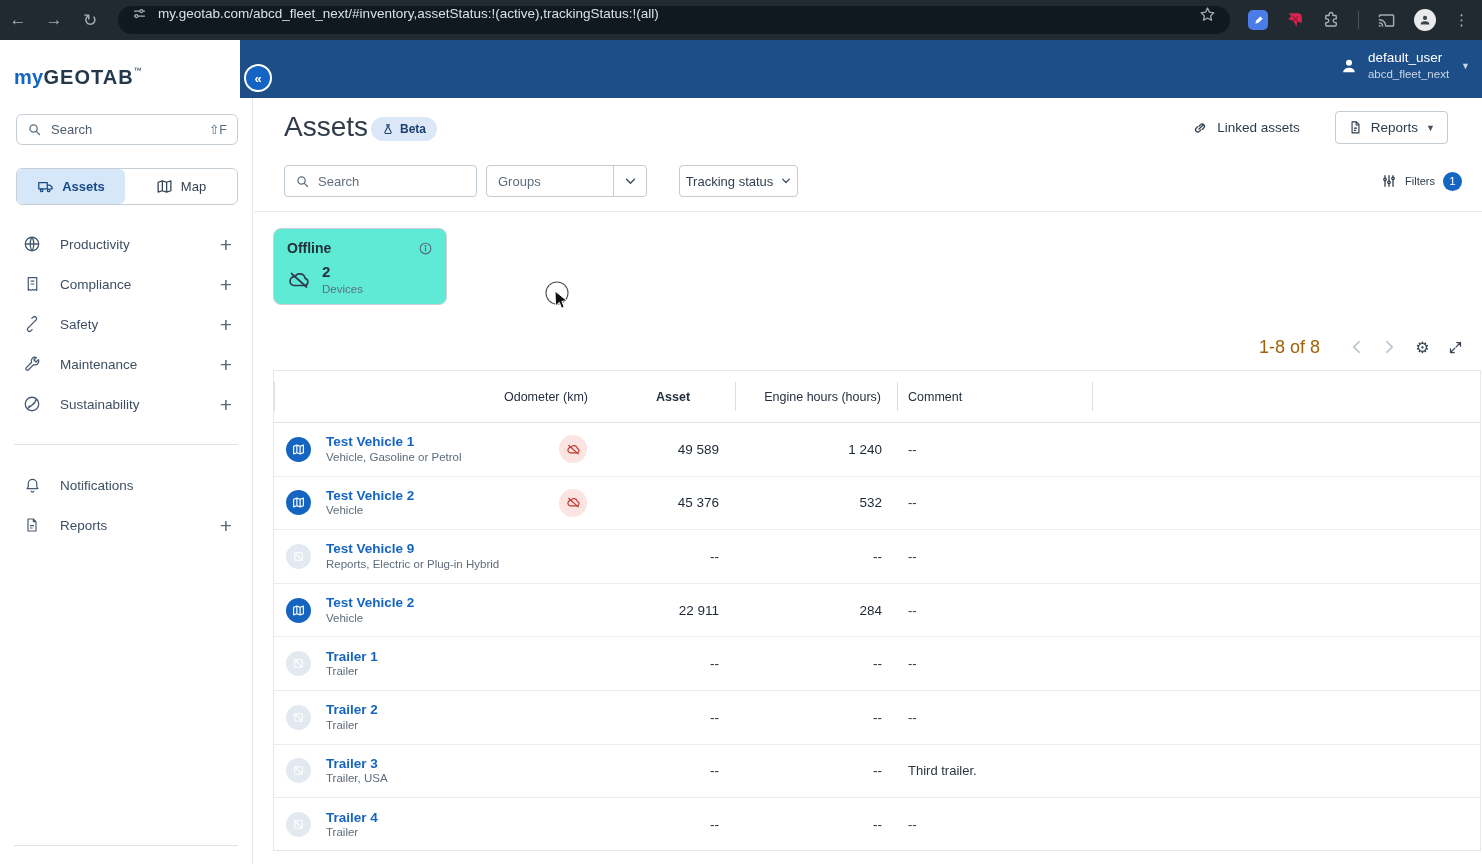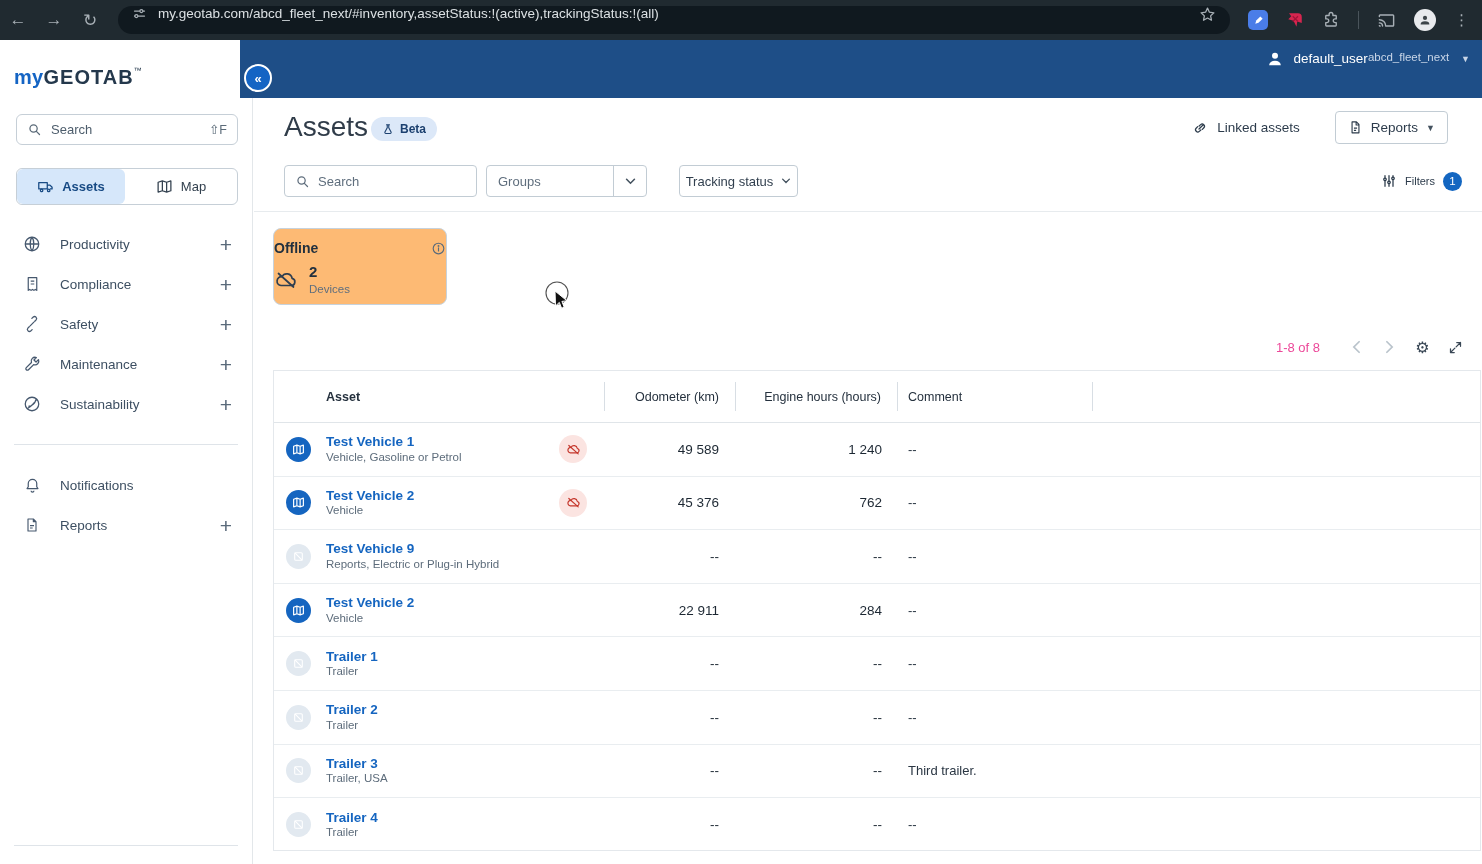--- a/index.html
+++ b/index.html
@@ -15,21 +15,21 @@
   .pill-star { margin-left:auto; }
   .ext-area { display:flex; align-items:center; gap:18px; margin-left:18px; }
   .chrome-divider { width:1px; height:18px; background:#4a545b; }
   .ext-blue { width:20px; height:20px; background:#4a7de8; border-radius:5px; display:flex; align-items:center; justify-content:center; }
   .browser-avatar { width:22px; height:22px; border-radius:50%; background:#e8eaed; display:flex; align-items:center; justify-content:center; }
   .dots { color:#a8b0b6; font-size:15px; letter-spacing:0; }
 
   
   .app-header { position:absolute; left:240px; right:0; top:40px; height:58px; background:#1e4e87; z-index:3; }
   .user-chip { position:absolute; right:12px; top:9px; display:flex; align-items:center; gap:9px; }
-  .user-texts { display:flex; flex-direction:row; line-height:1.35; }
+  .user-texts { display:flex; flex-direction:column; line-height:1.35; }
   .user-name { color:#fff; font-size:13.5px; }
   .user-db { color:#c9d6e8; font-size:11.5px; }
   .user-caret { color:#c9d6e8; font-size:9px; margin-left:3px; }
   .collapse-btn { position:absolute; left:244px; top:64px; width:28px; height:28px; border-radius:50%; background:#1464c4; border:2.5px solid #fff; color:#fff; z-index:4; display:flex; align-items:center; justify-content:center; font-size:13px; font-weight:bold; cursor:pointer; }
 
   
   .sidebar { position:absolute; left:0; top:40px; width:253px; bottom:0; background:#fff; border-right:1px solid #e3e7ea; z-index:2; overflow:hidden; }
   .logo { position:absolute; left:14px; top:26px; font-size:20px; letter-spacing:.3px; white-space:nowrap; }
   .logo .lg-my { color:#1464c4; font-weight:bold; }
   .logo .lg-geotab { color:#24384c; font-weight:bold; letter-spacing:1px; }
@@ -64,32 +64,32 @@
   .search-box .ph { color:#5f6e7d; font-size:13px; margin-left:8px; }
   .groups-box { position:absolute; left:232px; top:67px; width:161px; height:32px; border:1px solid #c2ccd4; border-radius:4px; display:flex; align-items:stretch; }
   .groups-label { flex:1; display:flex; align-items:center; padding-left:11px; color:#5f6e7d; font-size:13px; }
   .chev-cell { width:33px; border-left:1px solid #c2ccd4; display:flex; align-items:center; justify-content:center; cursor:pointer; }
   .tracking-btn { position:absolute; left:425px; top:67px; width:119px; height:32px; border:1px solid #c2ccd4; border-radius:4px; display:flex; align-items:center; justify-content:center; gap:8px; font-size:13px; color:#313f4e; background:#fff; cursor:pointer; }
   .filters-ctl { position:absolute; right:20px; top:67px; height:32px; display:flex; align-items:center; gap:8px; cursor:pointer; }
   .filters-label { font-size:11px; color:#2c3b4b; }
   .filters-badge { width:19px; height:19px; border-radius:50%; background:#1366c1; color:#fff; font-size:11.5px; display:flex; align-items:center; justify-content:center; }
   .filter-divider { position:absolute; left:0; right:0; top:113px; height:1px; background:#e7ebee; }
 
-  .offline-card { position:absolute; left:19px; top:130px; width:174px; height:77px; border:1px solid #c7d2dc; border-radius:8px; padding:11px 0; background:#fdba74; }
+  .offline-card { position:absolute; left:19px; top:130px; width:174px; height:77px; border:1px solid #c7d2dc; border-radius:8px; padding:11px 13px; background:#5eead4; }
   .oc-top { display:flex; align-items:center; justify-content:space-between; }
   .oc-title { font-size:14px; font-weight:bold; color:#22303e; }
   .oc-body { display:flex; align-items:center; gap:11px; margin-top:7px; }
   .oc-col { display:flex; flex-direction:column; line-height:1.25; }
   .oc-count { font-size:15px; font-weight:bold; color:#22303e; }
   .oc-unit { font-size:11.5px; color:#5f6e7d; }
 
   .cursor-art { position:absolute; left:289px; top:182px; width:40px; height:40px; pointer-events:none; }
 
   .pager { position:absolute; top:236px; right:10px; display:flex; align-items:center; height:26px; }
-  .pager-range { font-size:13px; color:#ec4899; margin-right:20px; }
+  .pager-range { font-size:18px; color:#a16207; margin-right:20px; }
   .pager-btn { width:33px; height:26px; display:flex; align-items:center; justify-content:center; cursor:pointer; }
   .gear-glyph { font-size:16px; color:#3a4856; }
 
   .table { position:absolute; left:19px; top:272px; width:1208px; height:481px; border:1px solid #e4e8ec; }
   .thead { display:grid; grid-template-columns:330px 131px 162px 195px 1fr; height:52px; border-bottom:1px solid #e0e5e9; }
   .th { position:relative; display:flex; align-items:center; font-size:12.5px; color:#25313e; height:100%; }
   .th:not(.th-asset)::before { content:''; position:absolute; left:0; top:11px; bottom:11px; width:1px; background:#d8dee4; }
   .th-asset { font-weight:bold; padding-left:52px; }
   .th-num { justify-content:flex-end; padding-right:16px; }
   .th-comment { padding-left:11px;text-align:right; }
@@ -416,22 +416,22 @@
       </span>
     <span class="pager-btn">
       <svg width="15" height="15" viewBox="0 0 24 24" fill="none" stroke="#3a4856" stroke-width="2" stroke-linecap="round" stroke-linejoin="round">
           <path d="M14 4h6v6M20 4l-7 7M10 20H4v-6M4 20l7-7"></path>
         </svg>
     </span>
   </div>
 
   <div class="table">
     <div class="thead">
+      <div class="th th-num">Odometer (km)</div>
       <div class="th th-asset">Asset</div>
-      <div class="th th-num">Odometer (km)</div>
       <div class="th th-num">Engine hours (hours)</div>
       <div class="th th-comment">Comment</div>
       <div class="th th-fill"></div>
     </div>
     <div id="asset-rows">
   <div class="trow">
     <div class="c-asset">
       <span class="avatar blue">
         <svg class="ic-map" width="13" height="13" viewBox="0 0 24 24" fill="none" stroke="#fff" stroke-width="2.2" stroke-linejoin="round">
                 <path d="M3 6l6-2 6 2 6-2v14l-6 2-6-2-6 2zM9 4v14M15 6v14"></path>
@@ -468,21 +468,21 @@
         <span class="asset-type">Vehicle</span>
       </span>
       <span class="badge-offline">
         <svg width="15" height="15" viewBox="0 0 24 24" fill="none" stroke="#c5372c" stroke-width="1.9" stroke-linecap="round" stroke-linejoin="round">
                 <path d="M7 17.5h10.2a3.6 3.6 0 0 0 .9-7.1A5.4 5.4 0 0 0 8 8.7a4.4 4.4 0 0 0-1 8.8z"></path>
                 <path d="M4.5 5.5l15 13.5"></path>
               </svg>
       </span>
     </div>
     <div class="c-num c-odo">45 376</div>
-    <div class="c-num c-eng">762</div>
+    <div class="c-num c-eng">532</div>
     <div class="c-comment">--</div>
     <div class="c-fill"></div>
   </div>
 
   <div class="trow">
     <div class="c-asset">
       <span class="avatar grey">
 
         <svg class="ic-nodev" width="13" height="13" viewBox="0 0 24 24" fill="none" stroke="#fff" stroke-width="2" stroke-linejoin="round">
                 <rect x="5" y="5" width="14" height="14" rx="2"></rect>

